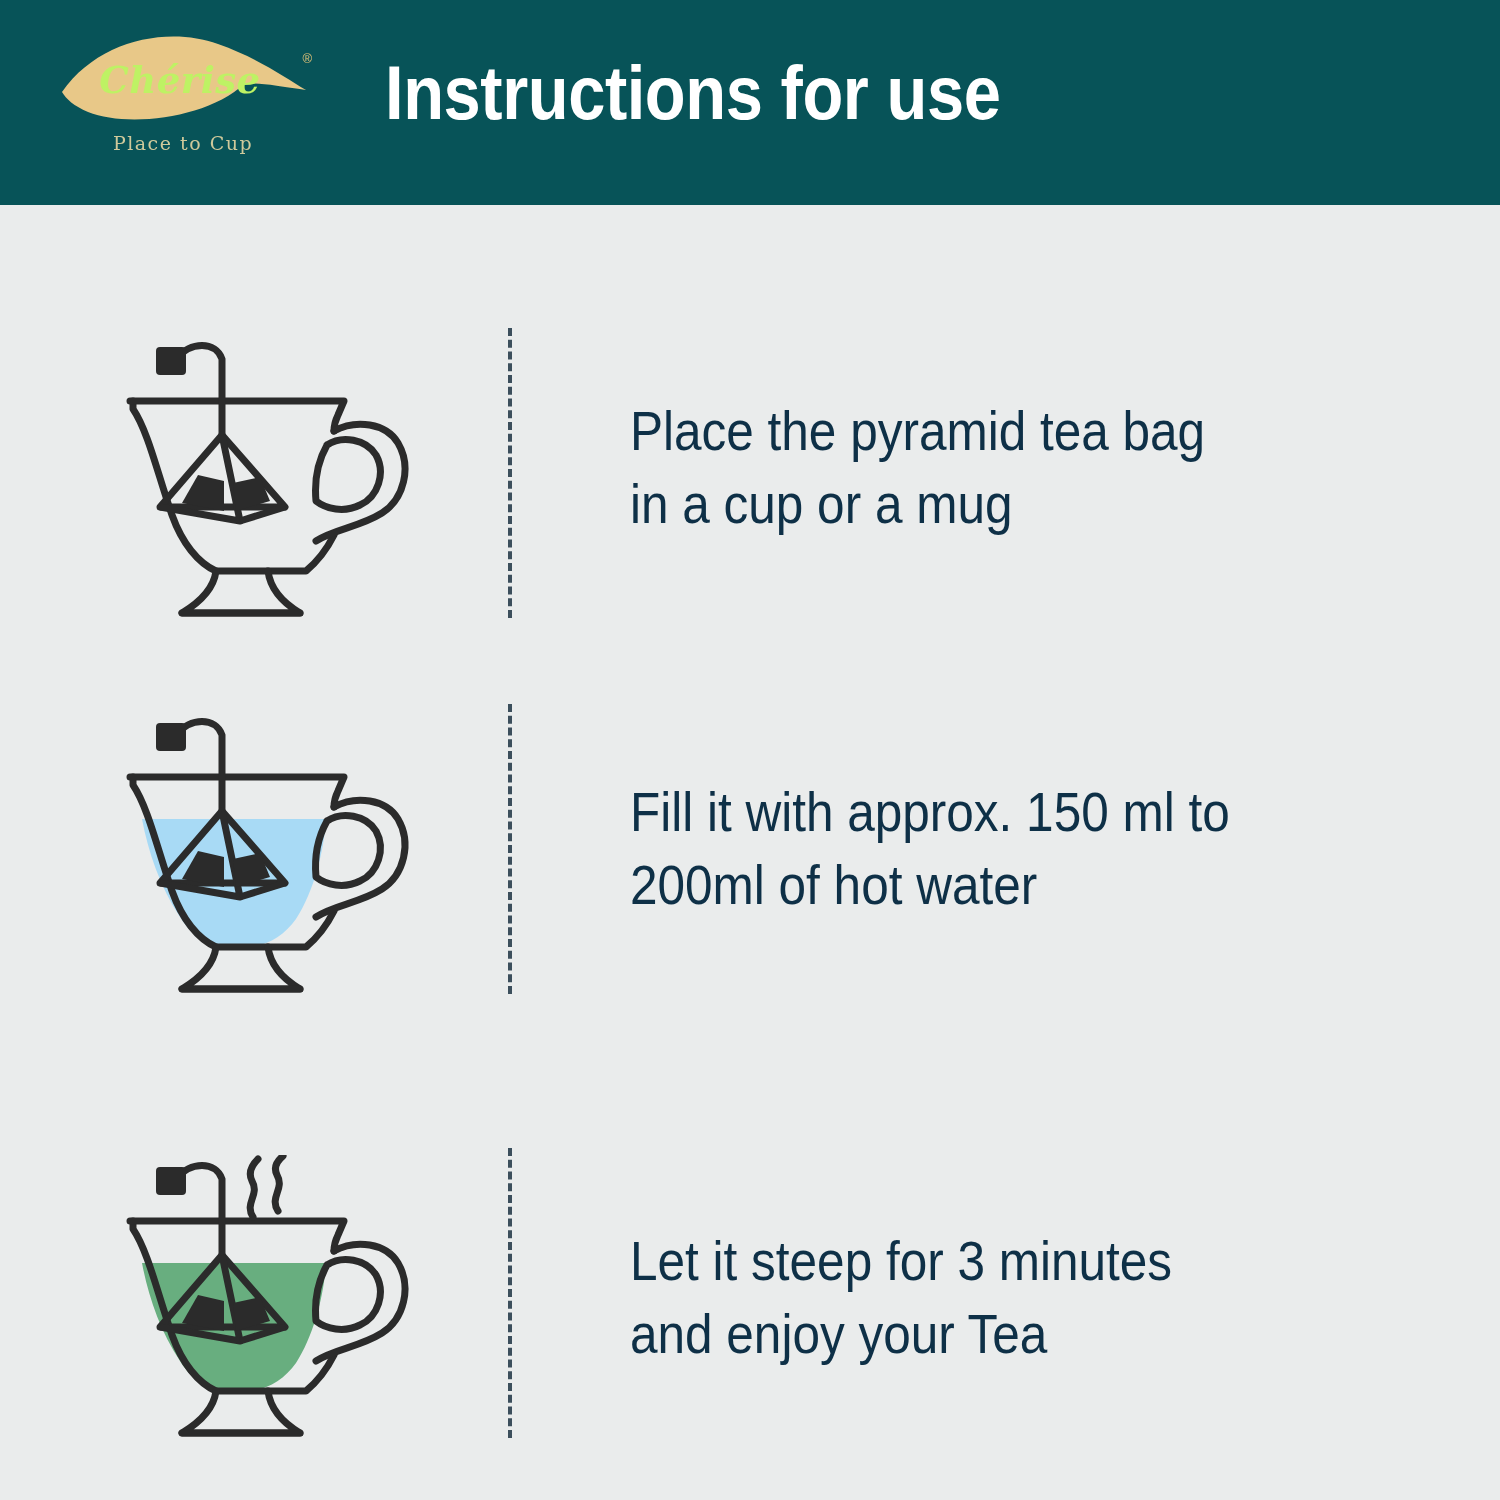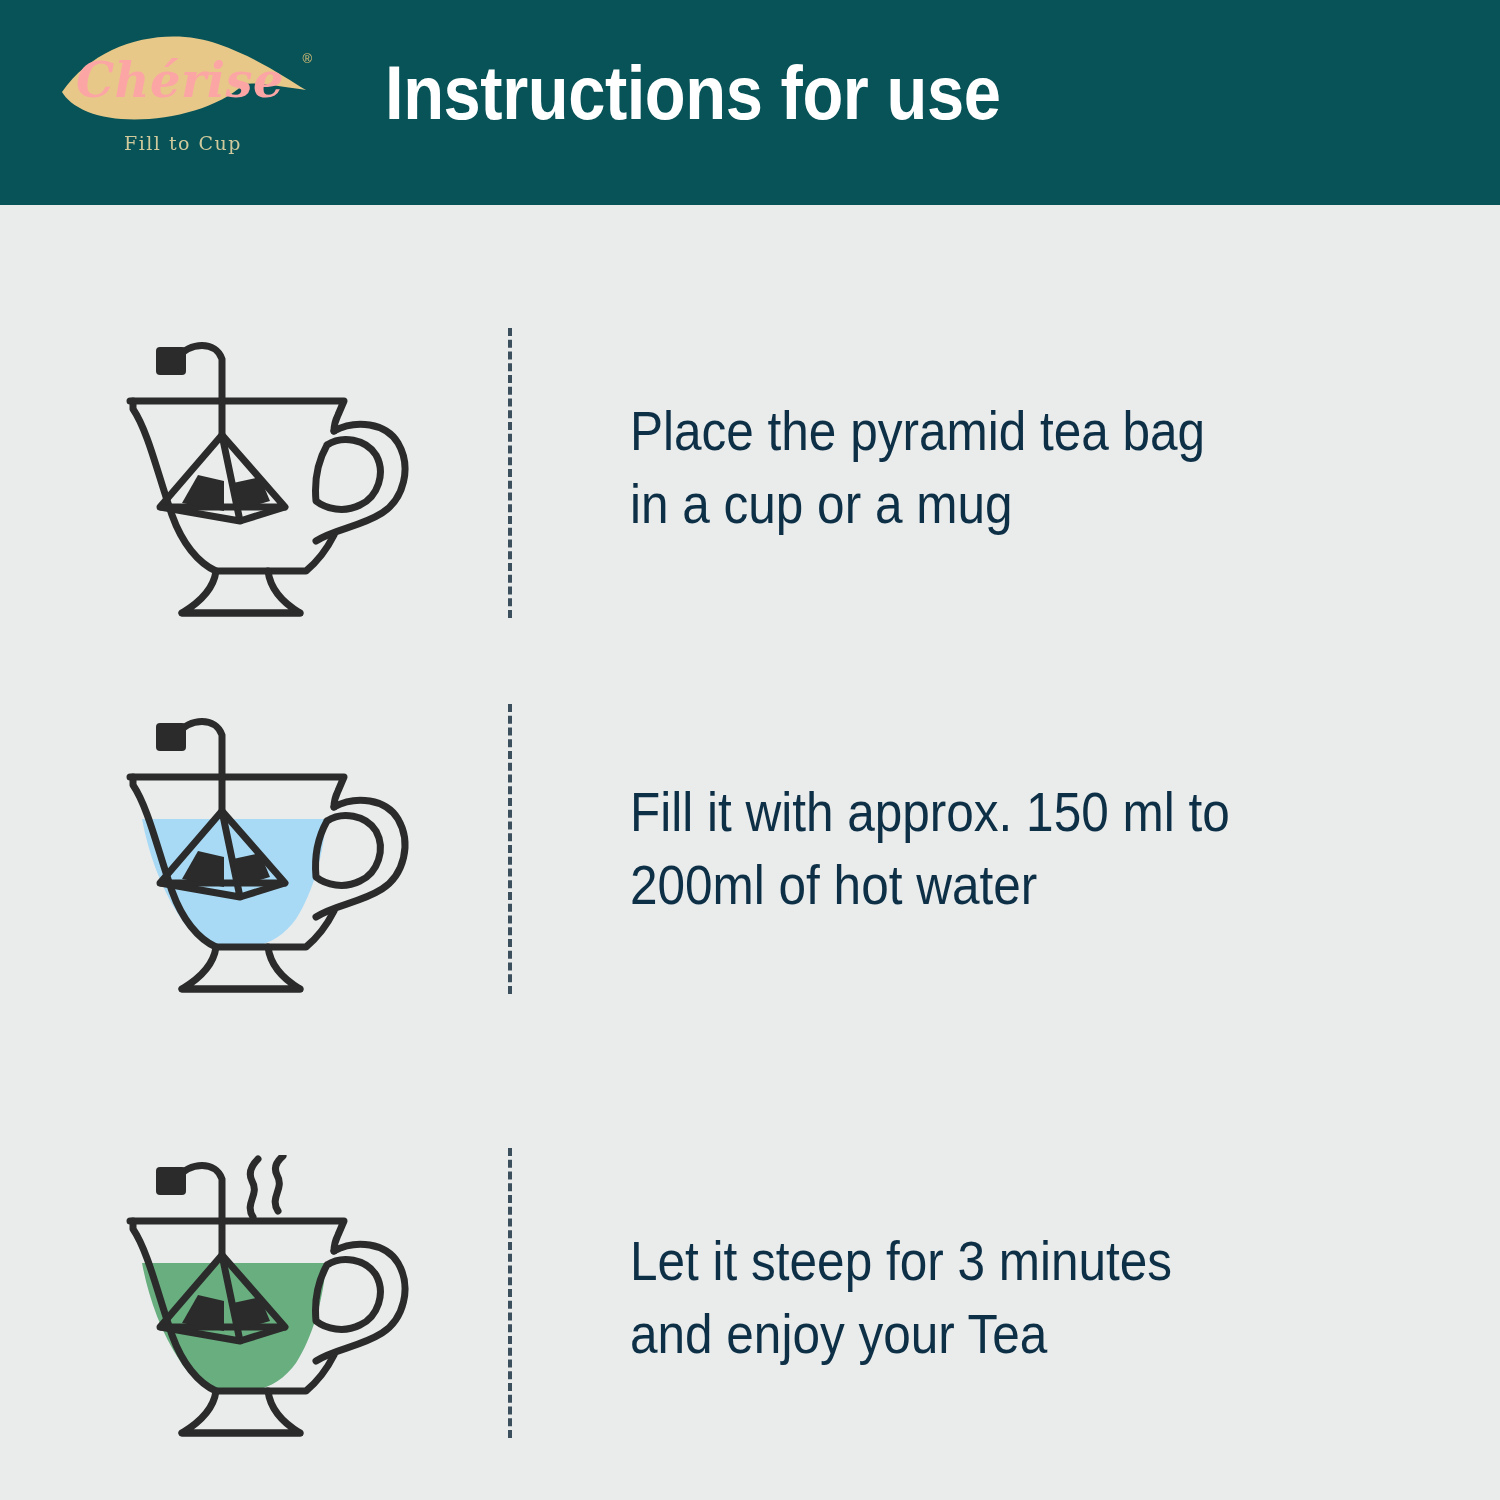--- a/index.html
+++ b/index.html
@@ -47,22 +47,22 @@
     position: absolute;
     left: 0; top: 0;
     width: 250px;
     height: 100px;
     display: flex;
     align-items: center;
     justify-content: center;
     font-family: "DejaVu Serif", serif;
     font-style: italic;
     font-weight: bold;
-    font-size: 48px;
-    color: #fca5a5;
+    font-size: 37px;
+    color: #bef264;
     letter-spacing: 0.5px;
     padding-right: 6px;
     box-sizing: border-box;
   }
   #logo-reg {
     position: absolute;
     right: -4px;
     top: 22px;
     font-family: "Liberation Sans", sans-serif;
     font-size: 13px;
@@ -147,21 +147,21 @@
   <div id="header">
 
     <div id="logo-block">
       <div id="logo-leaf-wrap">
         <svg width="250" height="100" viewBox="0 0 250 100">
           <path d="M4 62 C 40 10, 110 -4, 160 14 C 200 28, 228 48, 248 60 C 220 56, 200 52, 186 54 C 150 88, 70 98, 30 82 C 16 76, 8 69, 4 62 Z" fill="#e8c888"></path>
         </svg>
       </div>
       <div id="logo-wordmark">Chérise</div>
       <div id="logo-reg">®</div>
-      <div id="logo-tagline">Fill to Cup</div>
+      <div id="logo-tagline">Place to Cup</div>
     </div>
 
     <div id="header-title">Instructions for use</div>
   </div>
 
   <div class="step" id="step-0">
     <div class="step-icon">
       <svg width="310" height="300" viewBox="0 0 310 300">
         <g fill="none" stroke="#2b2b2b" stroke-width="7" stroke-linejoin="round" stroke-linecap="round">
 

